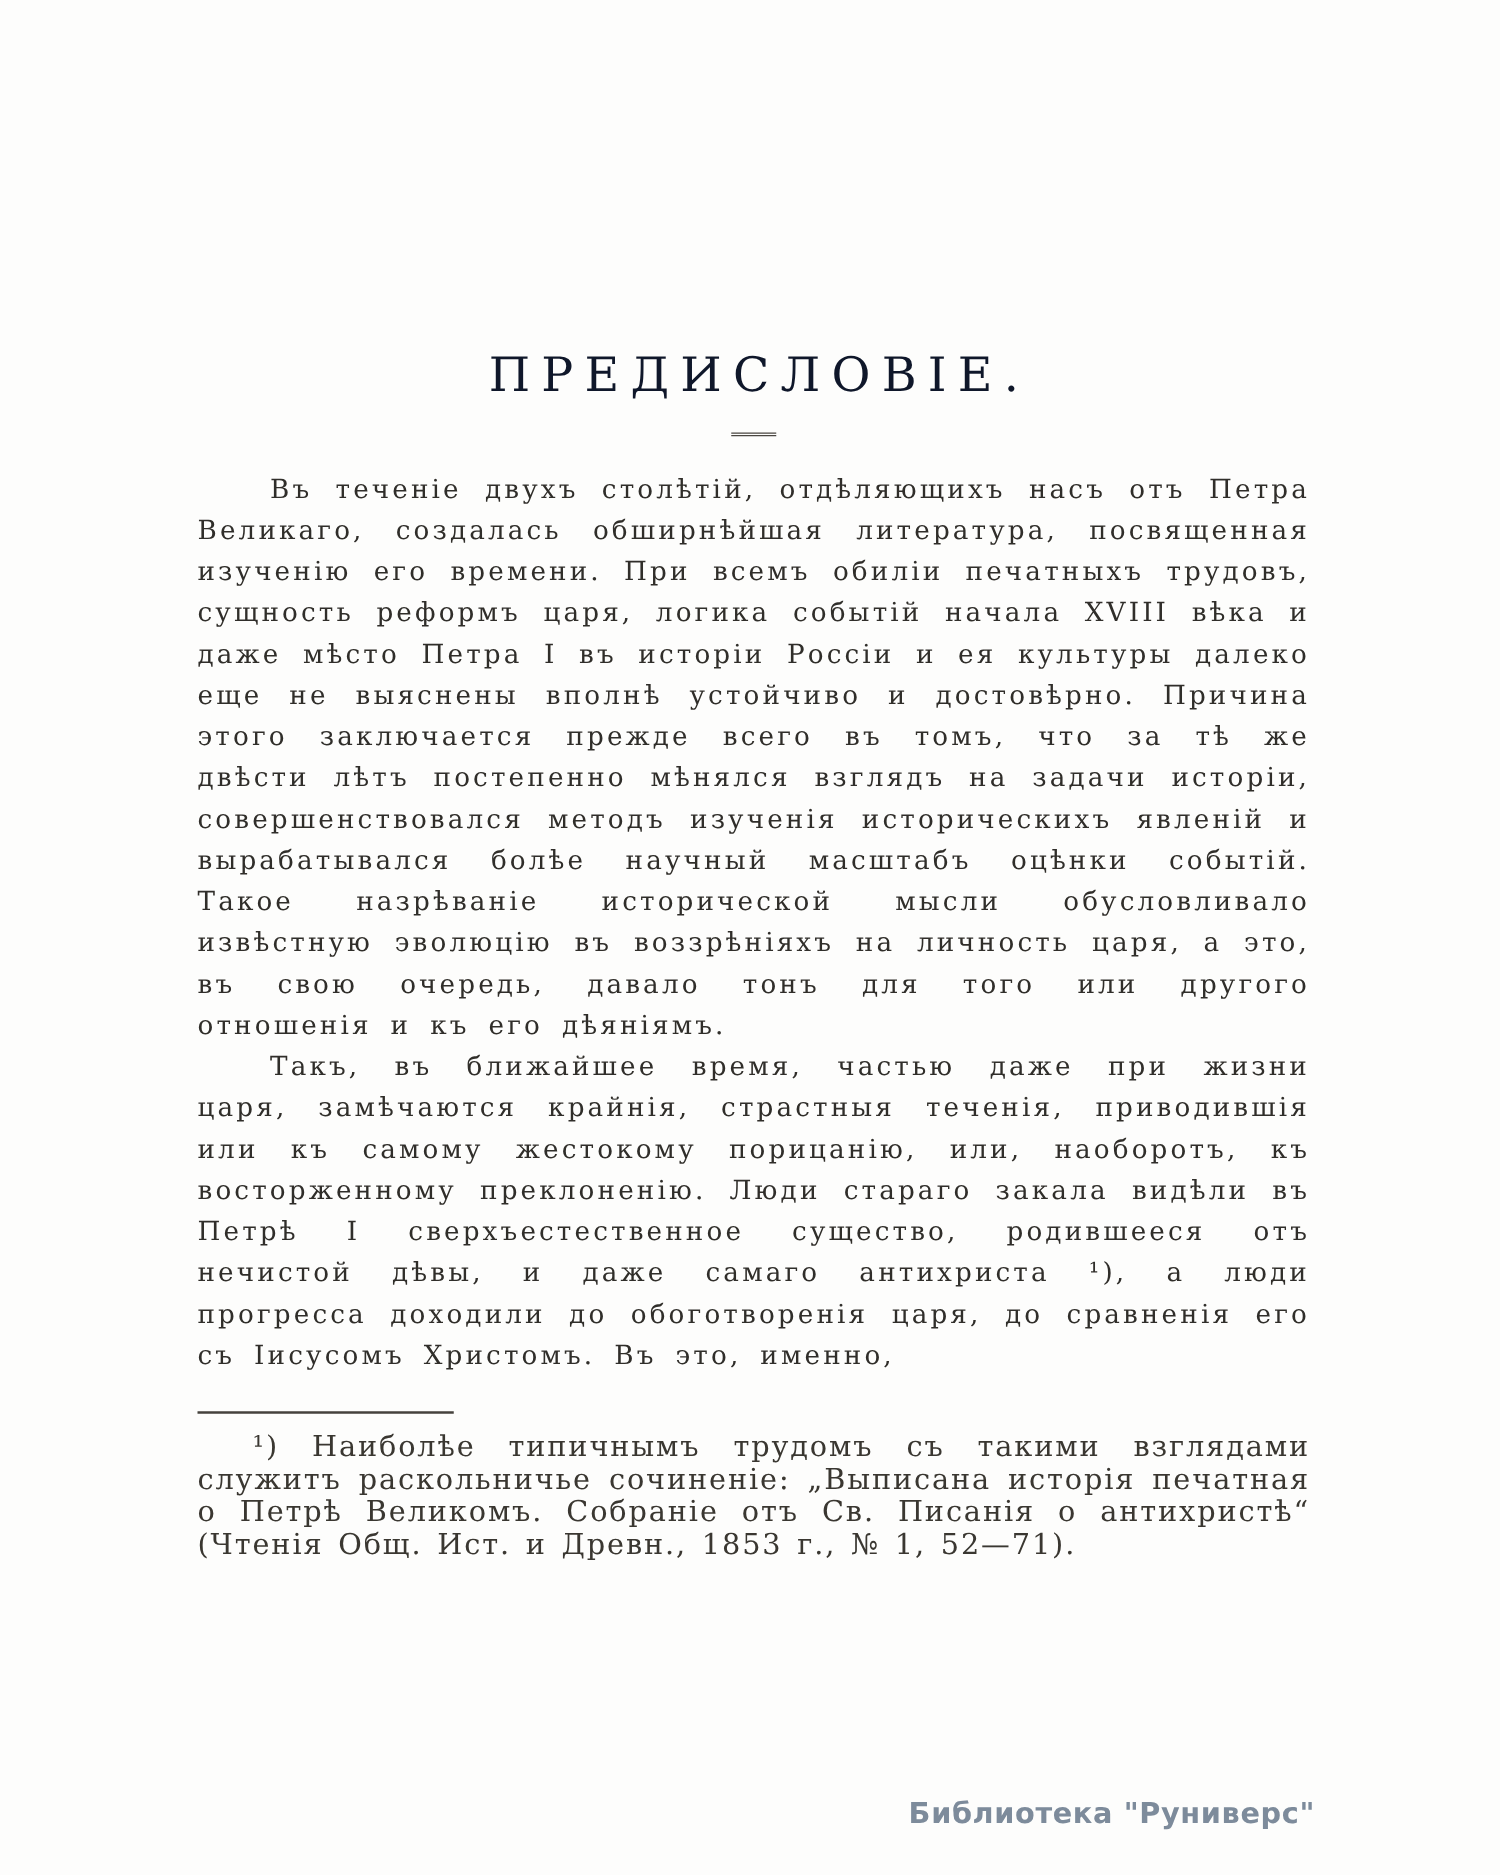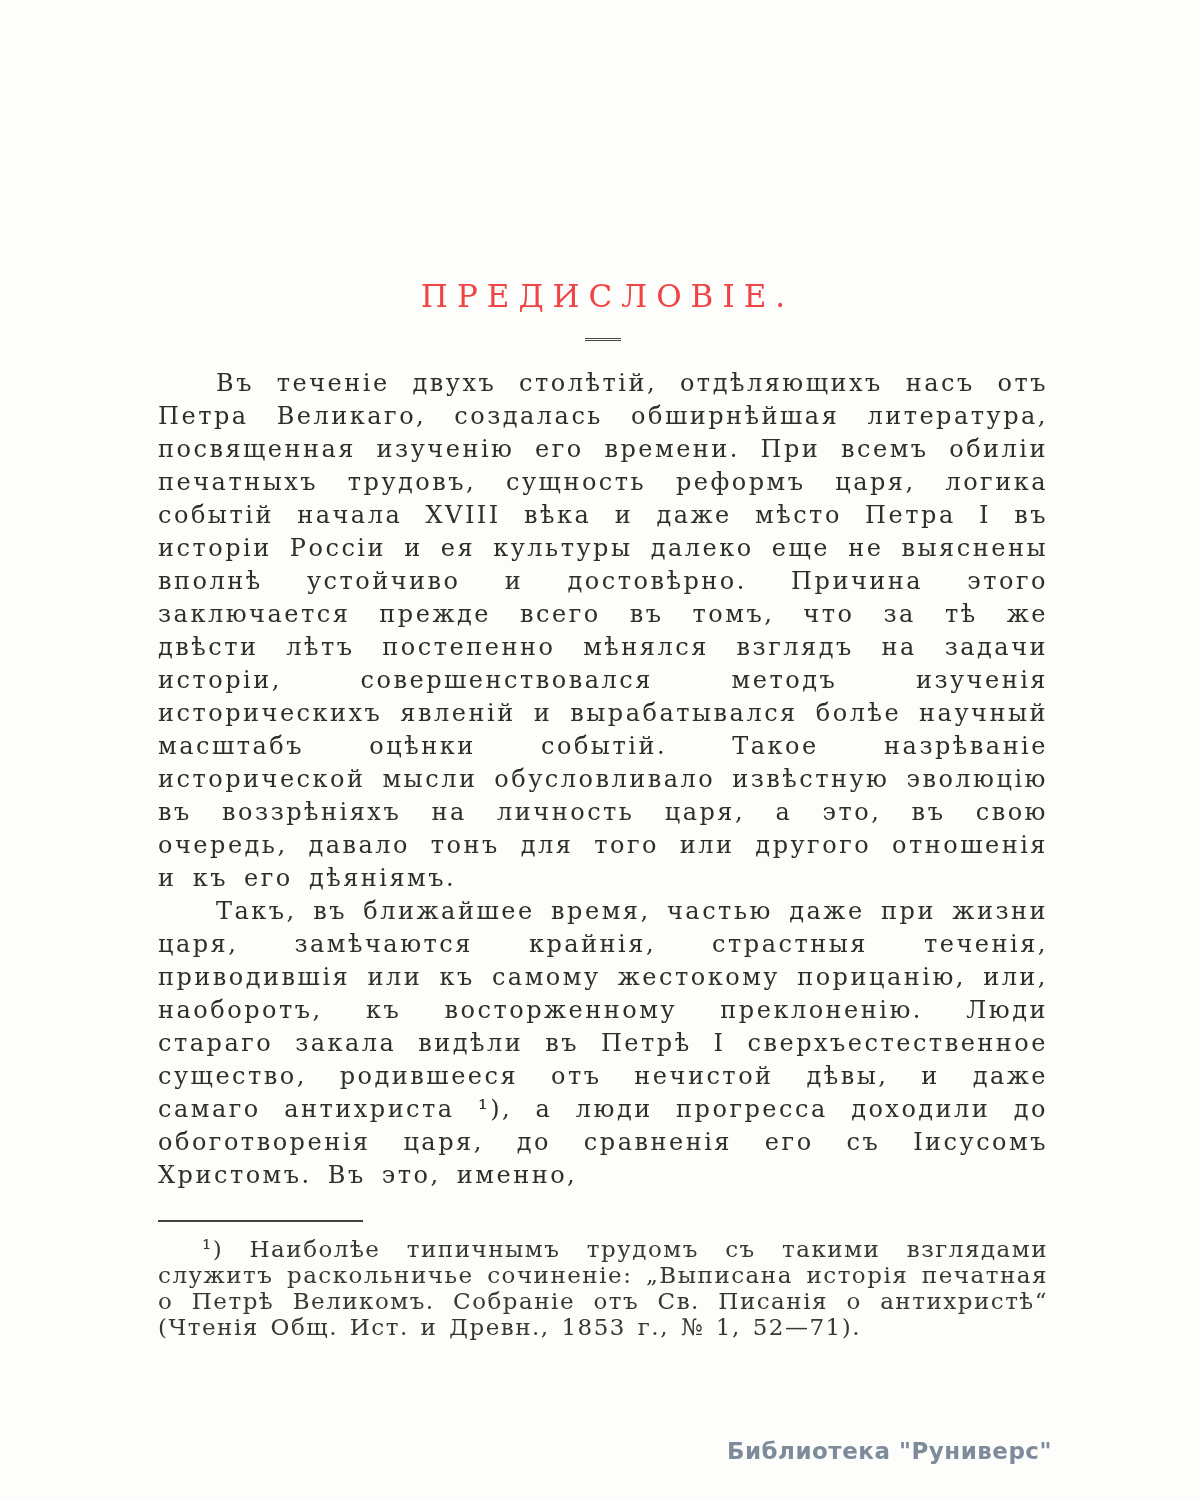--- a/index.html
+++ b/index.html
@@ -18,35 +18,35 @@
     .content {
       position: absolute;
       left: 158px;
       top: 278px;
       width: 890px;
       color: #32302c;
     }
     .title {
       margin: 0;
       text-align: center;
-      font-size: 31px;
+      font-size: 38px;
       font-weight: 500;
       letter-spacing: 9px;
       padding-left: 9px; 
-      color: #ef4444;
+      color: #0f172a;
     }
     .title-rule {
       width: 36px;
       height: 0;
       border-top: 3px double #4a4640;
       margin: 24px auto 26px auto;
     }
     .body-para {
       margin: 0;
-      font-size: 24px;
+      font-size: 21px;
       line-height: 33px;
       text-align: justify;
       text-indent: 58px;
       letter-spacing: 2.5px;
       word-spacing: 6px;
       color: #302e2a;
       hyphens: none;
     }
     .footnote-rule {
       width: 205px;

